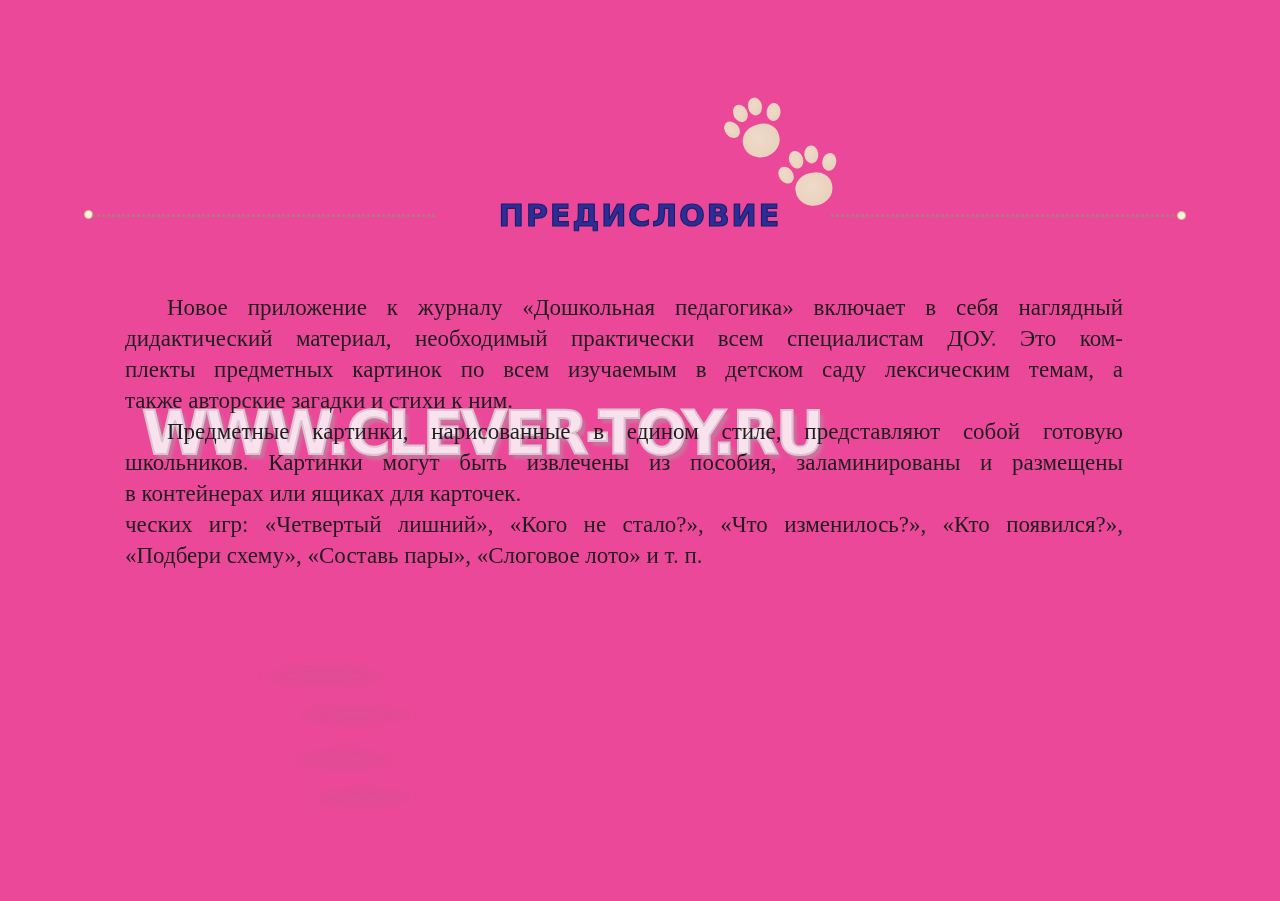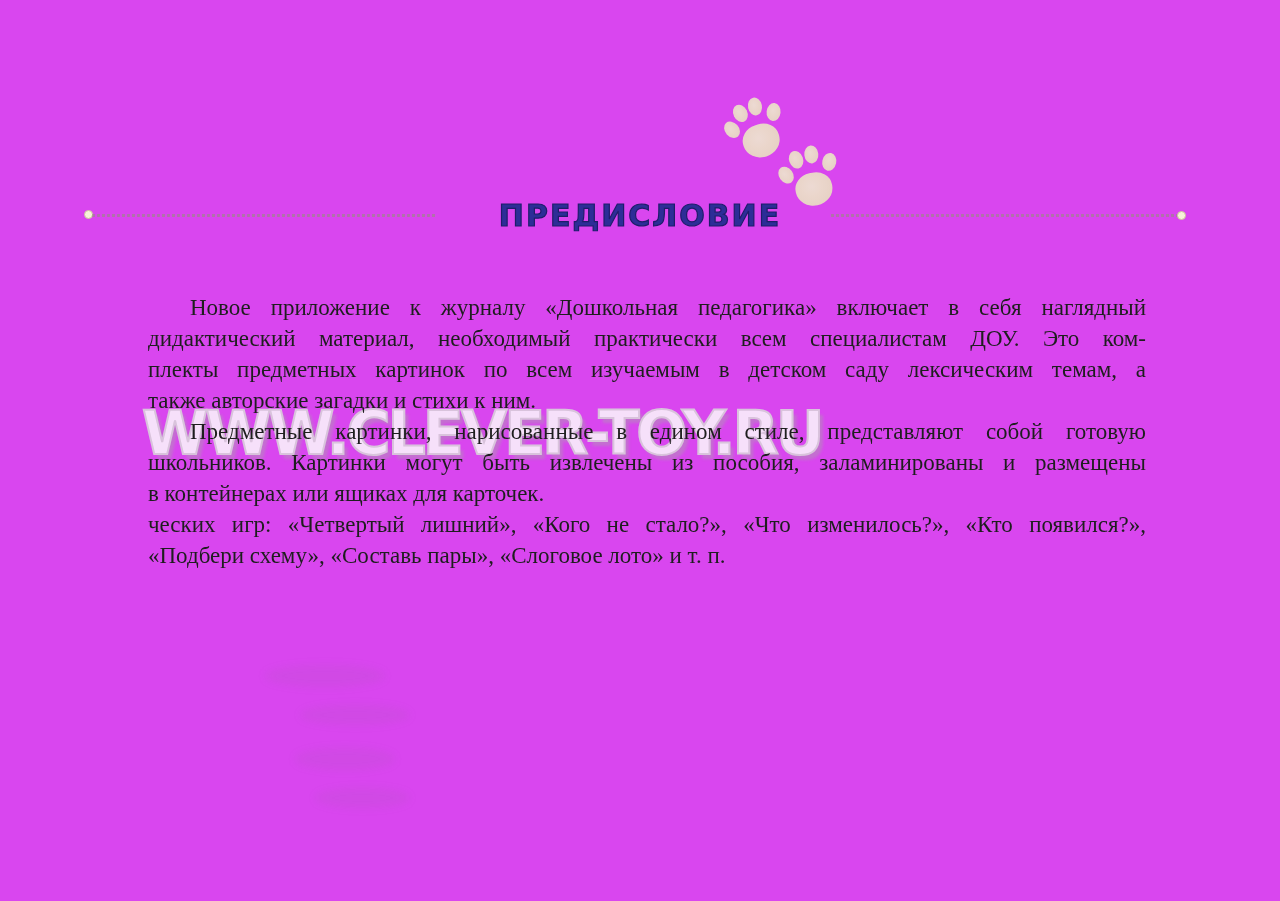--- a/index.html
+++ b/index.html
@@ -1,19 +1,19 @@
 <!DOCTYPE html>
 <html><head>
 <meta charset="utf-8">
 <style>
   * { margin:0; padding:0; box-sizing:border-box; }
   html,body { background:#fff; }
   .page {
     position:relative; width:1280px; height:901px;
-    background:#d946ef; overflow:hidden;
+    background:#ec4899; overflow:hidden;
     font-family:"Liberation Serif", serif;
   }
 
   
   .paw { position:absolute; width:62px; height:62px; opacity:.9; }
   .paw-1 { left:726px; top:98px;  transform:rotate(-18deg); }
   .paw-2 { left:780px; top:146px; transform:rotate(-12deg); }
   .paw .pad {
     position:absolute; left:13px; top:27px; width:37px; height:33px;
     background:radial-gradient(ellipse at 45% 40%, #f0ead0 0%, #e9e2c1 70%, #e3dcb8 100%);
@@ -58,21 +58,21 @@
     font-family:"DejaVu Sans", sans-serif; font-weight:bold;
     font-size:60px; letter-spacing:-3px; white-space:nowrap;
     color:#fcfcfc;
     -webkit-text-stroke:2px #d9d9d9;
     text-shadow:4px 5px 3px rgba(168,168,168,.5);
     opacity:.85;
   }
 
   
   .text-block {
-    position:absolute; left:148px; top:292px; width:998px; z-index:2;
+    position:absolute; left:125px; top:292px; width:998px; z-index:2;
     font-family:"Liberation Serif", serif;
     font-size:23px; line-height:31px; color:#1e1e1e;
   }
   .line { text-align:justify; text-align-last:justify; height:31px; overflow:hidden; }
   .line.first { padding-left:42px; }
   .line.last  { text-align-last:left; }
 
   
   .bleed { position:absolute; left:255px; top:660px; width:210px; height:165px; z-index:0; }
   .bleed span {

